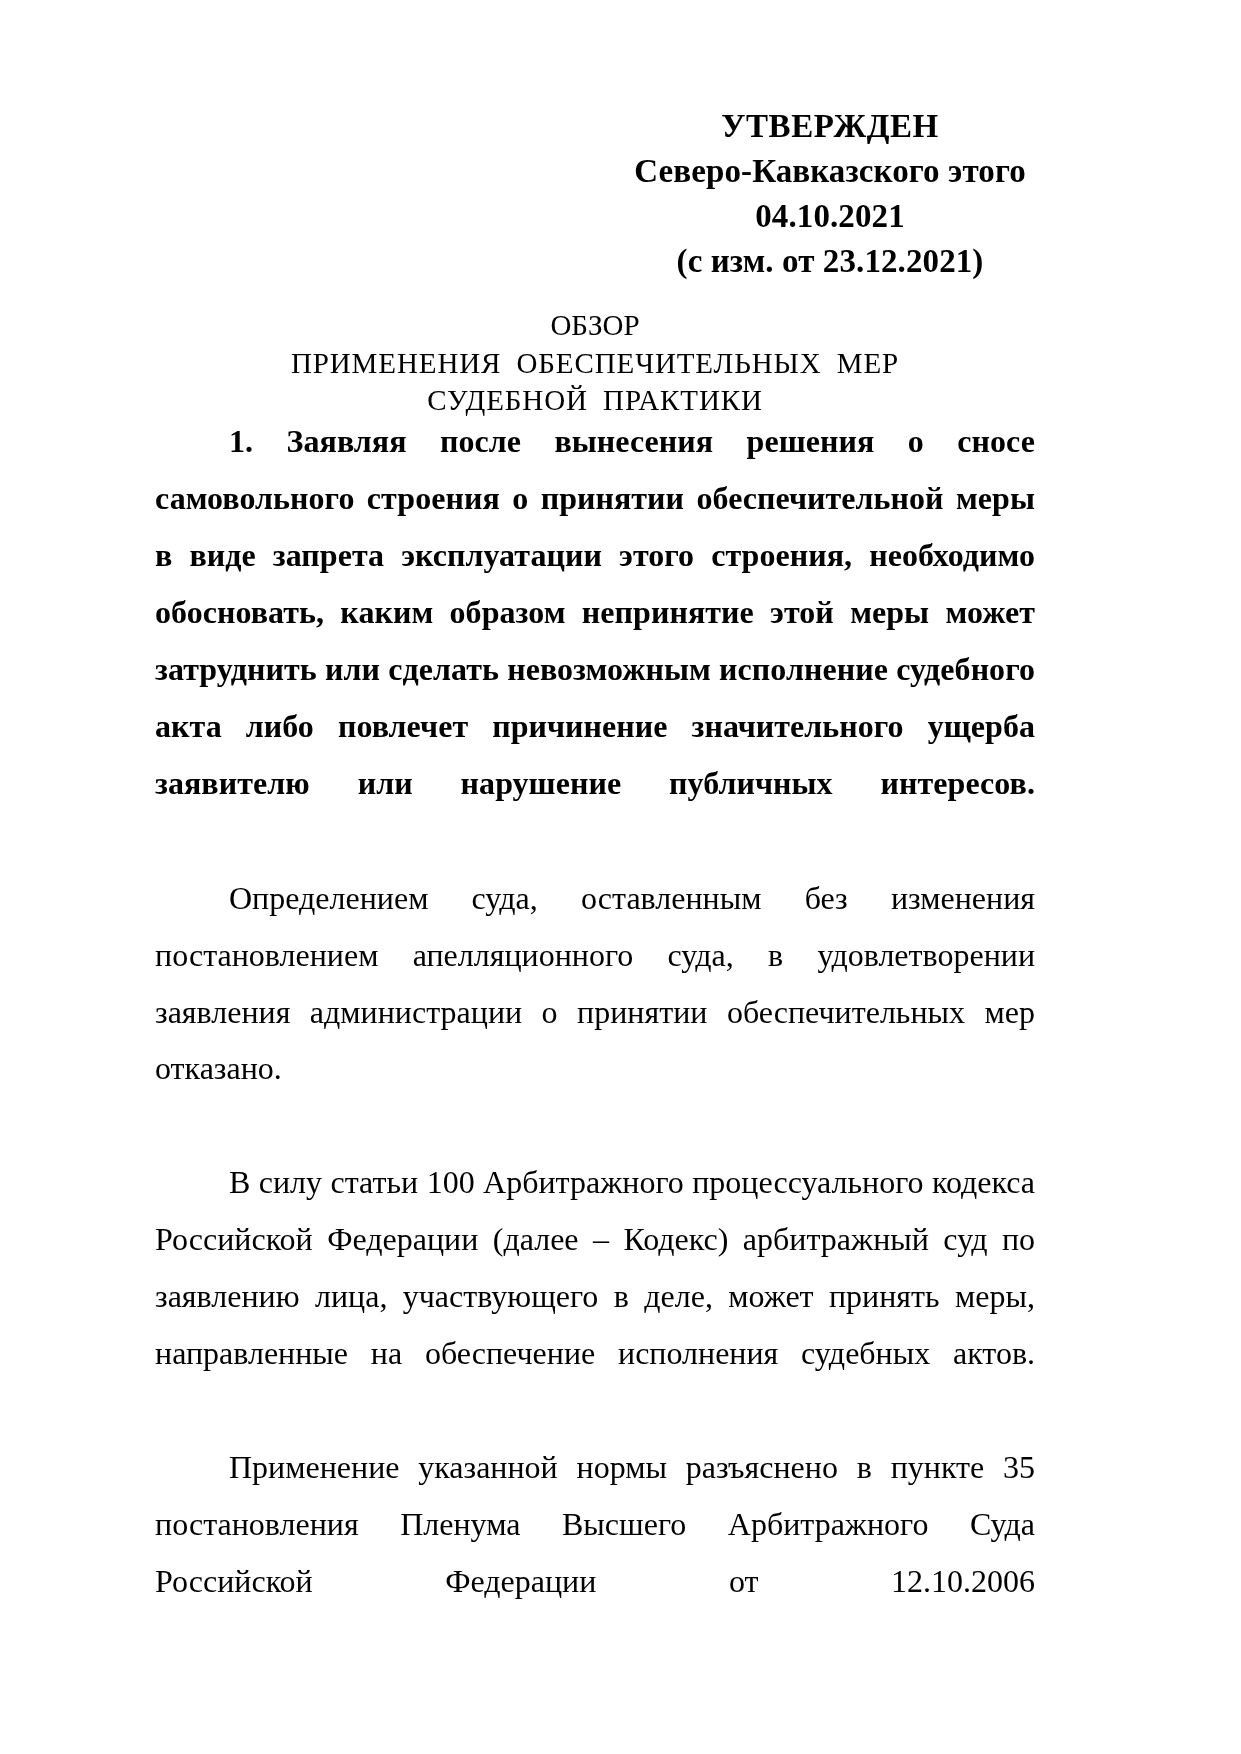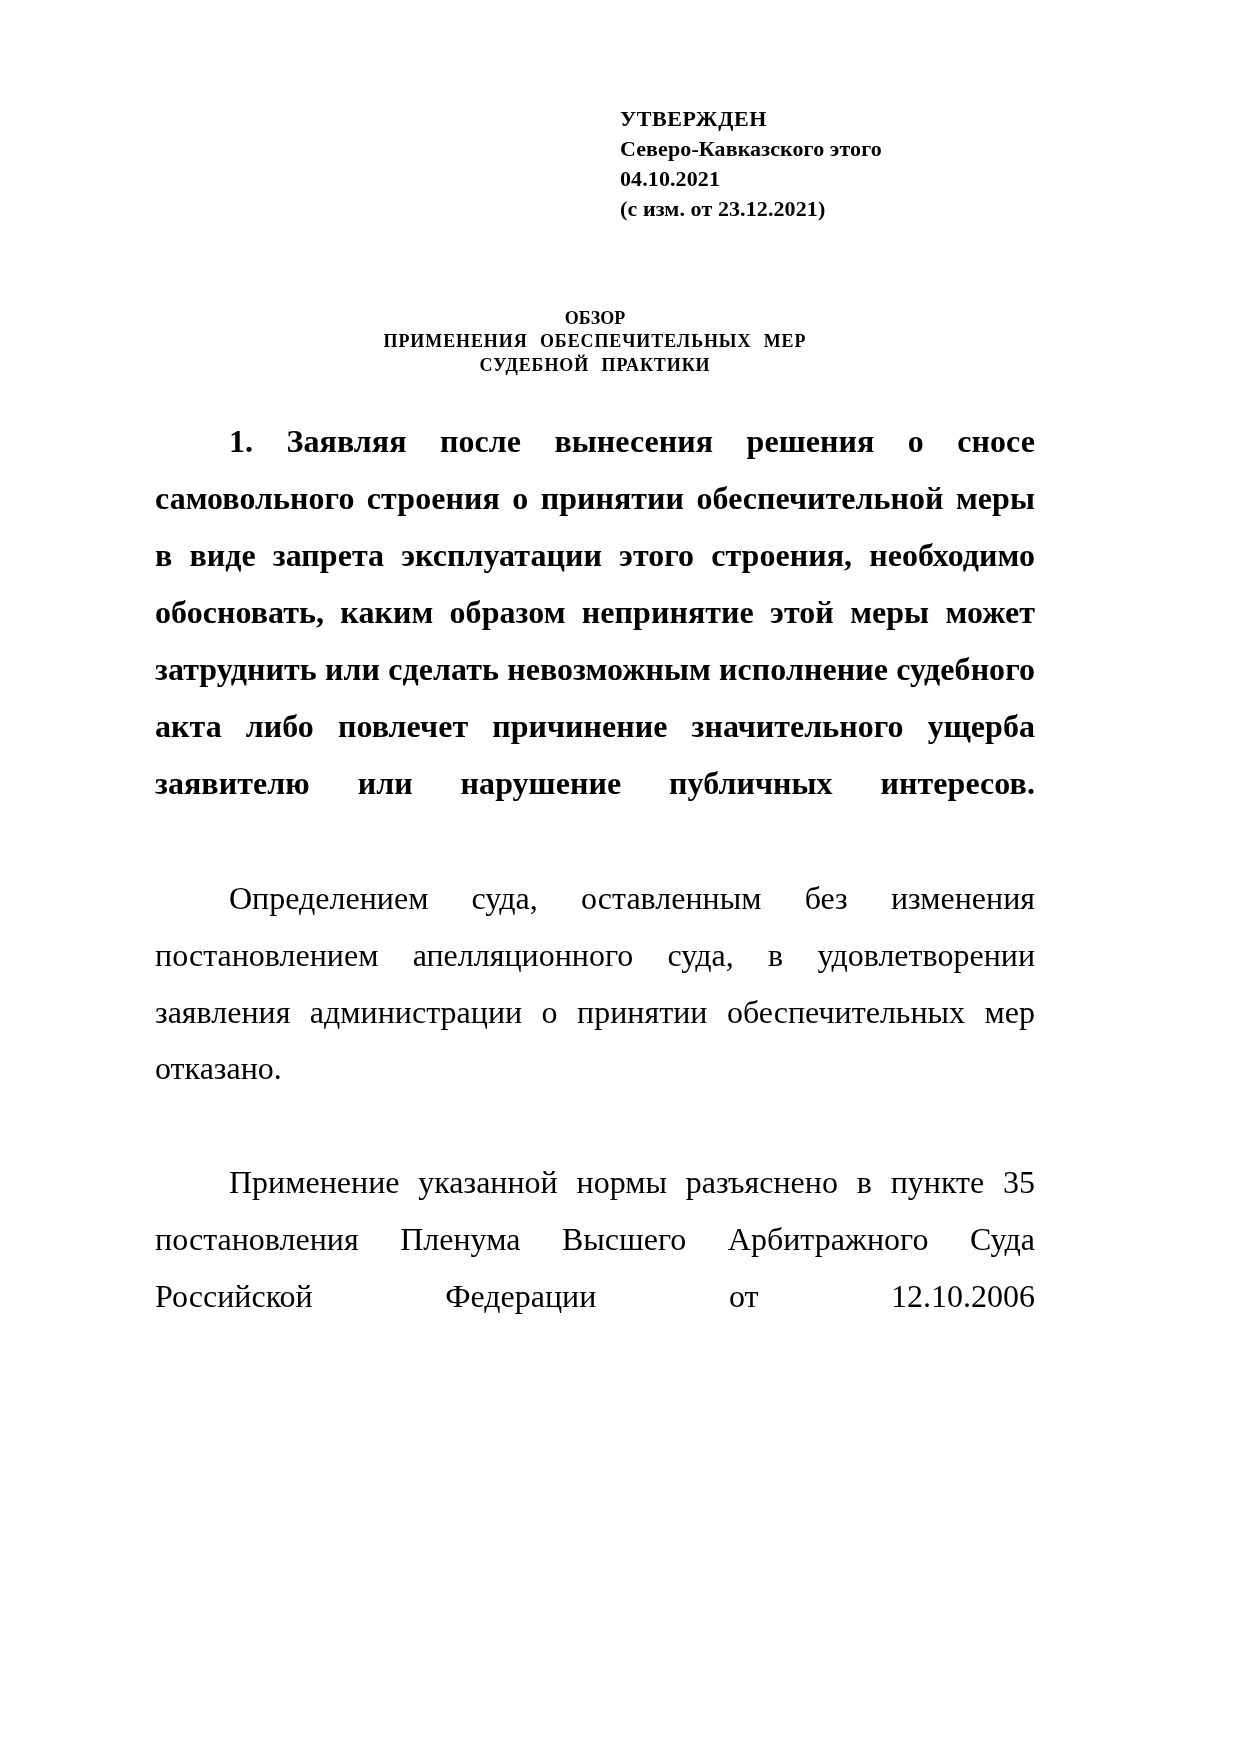--- a/index.html
+++ b/index.html
@@ -24,44 +24,45 @@
     padding: 0;
     overflow: hidden;
   }
 
   
   .approval-block {
     position: absolute;
     top: 104px;
     left: 620px;
     width: 420px;
+    text-align: center;
     font-weight: bold;
-    font-size: 22px;
+    font-size: 33px;
     line-height: 1.36;
     letter-spacing: 0.1px;
   }
 
   .approval-line {
     display: block;
     white-space: nowrap;
   }
 
   .approval-line.caps {
     letter-spacing: 0.6px;
   }
 
   
   .doc-title {
     position: absolute;
     top: 307px;
     left: 155px;
     width: 880px;
     text-align: center;
-    font-weight: bold;
-    font-size: 18px;
+    font-weight: normal;
+    font-size: 29px;
     line-height: 1.30;
   }
 
   .title-line {
     display: block;
     white-space: nowrap;
   }
 
   .title-line.spaced {
     letter-spacing: 0.9px;
@@ -117,16 +118,17 @@
 
   <div class="doc-title">
     <span class="title-line">ОБЗОР</span>
     <span class="title-line spaced">ПРИМЕНЕНИЯ ОБЕСПЕЧИТЕЛЬНЫХ МЕР</span>
     <span class="title-line spaced">СУДЕБНОЙ ПРАКТИКИ</span>
   </div>
 
   <div class="body-column">
     <p class="para lead">1. Заявляя после вынесения решения о сносе самовольного строения о принятии обеспечительной меры в виде запрета эксплуатации этого строения, необходимо обосновать, каким образом непринятие этой меры может затруднить или сделать невозможным исполнение судебного акта либо повлечет причинение значительного ущерба заявителю или нарушение публичных интересов.</p>
     <p class="para regular">Определением суда, оставленным без изменения постановлением апелляционного суда, в удовлетворении заявления администрации о принятии обеспечительных мер отказано.</p>
+    <p class="para regular">В силу статьи 100 Арбитражного процессуального кодекса Российской Федерации (далее – Кодекс) арбитражный суд по заявлению лица, участвующего в деле, может принять меры, направленные на обеспечение исполнения судебных актов.</p>
     <p class="para regular">Применение указанной нормы разъяснено в пункте 35 постановления Пленума Высшего Арбитражного Суда Российской Федерации от 12.10.2006</p>
   </div>
 
 </div>
 
 </body></html>

